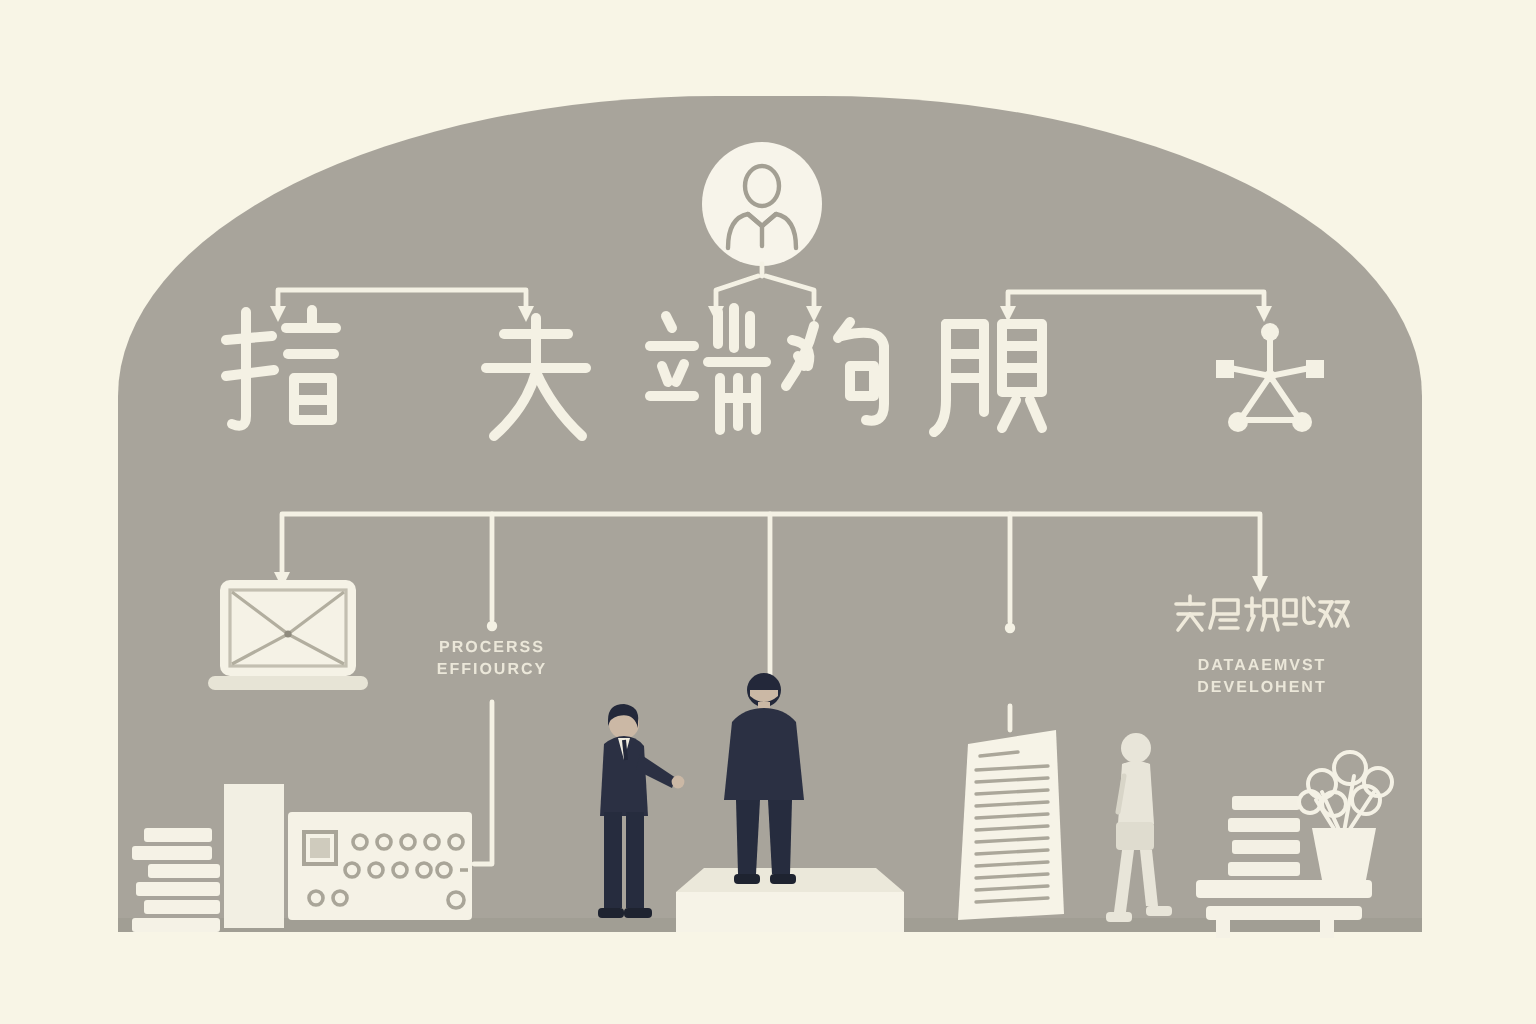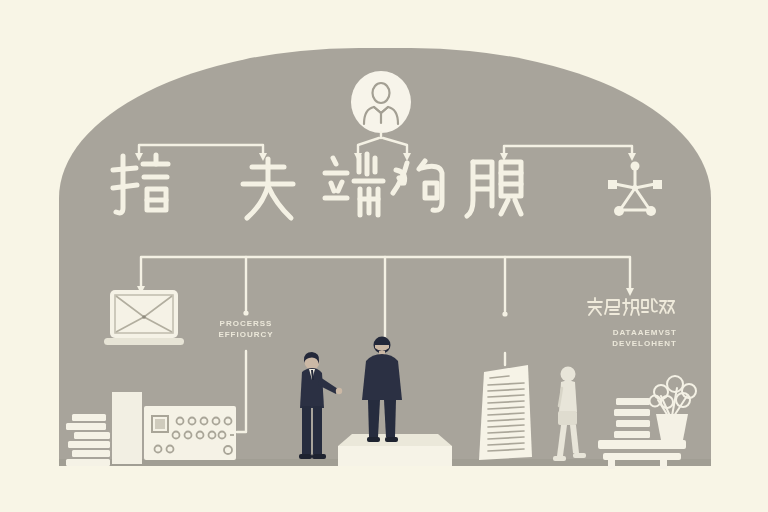--- a/index.html
+++ b/index.html
@@ -297,18 +297,18 @@
       <rect x="5" y="57" width="78" height="7" rx="2" fill="#f5f2e6"></rect>
       <rect x="10" y="64" width="7" height="9" fill="#f5f2e6"></rect>
       <rect x="62" y="64" width="7" height="9" fill="#f5f2e6"></rect>
     </g>
   </svg>
 
   <div class="lbl" style="left:201px;top:318px;width:90px;">
     <div>PROCERSS</div>
     <div>EFFIOURCY</div>
   </div>
-  <div class="lbl" style="left:585px;top:327px;width:92px;text-align:right;">
+  <div class="lbl" style="left:585px;top:327px;width:92px;">
     <div>DATAAEMVST</div>
     <div>DEVELOHENT</div>
   </div>
 
 </div>
 
 </body></html>

